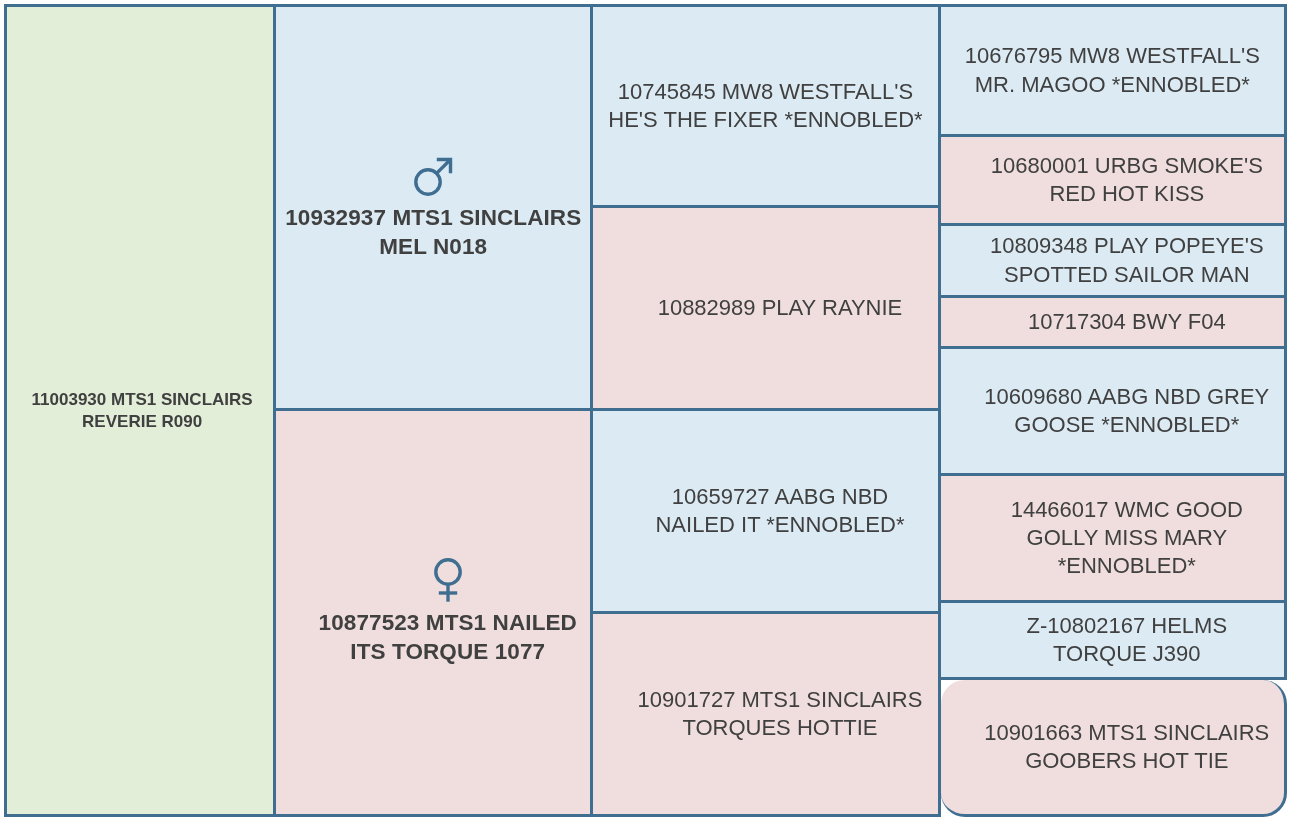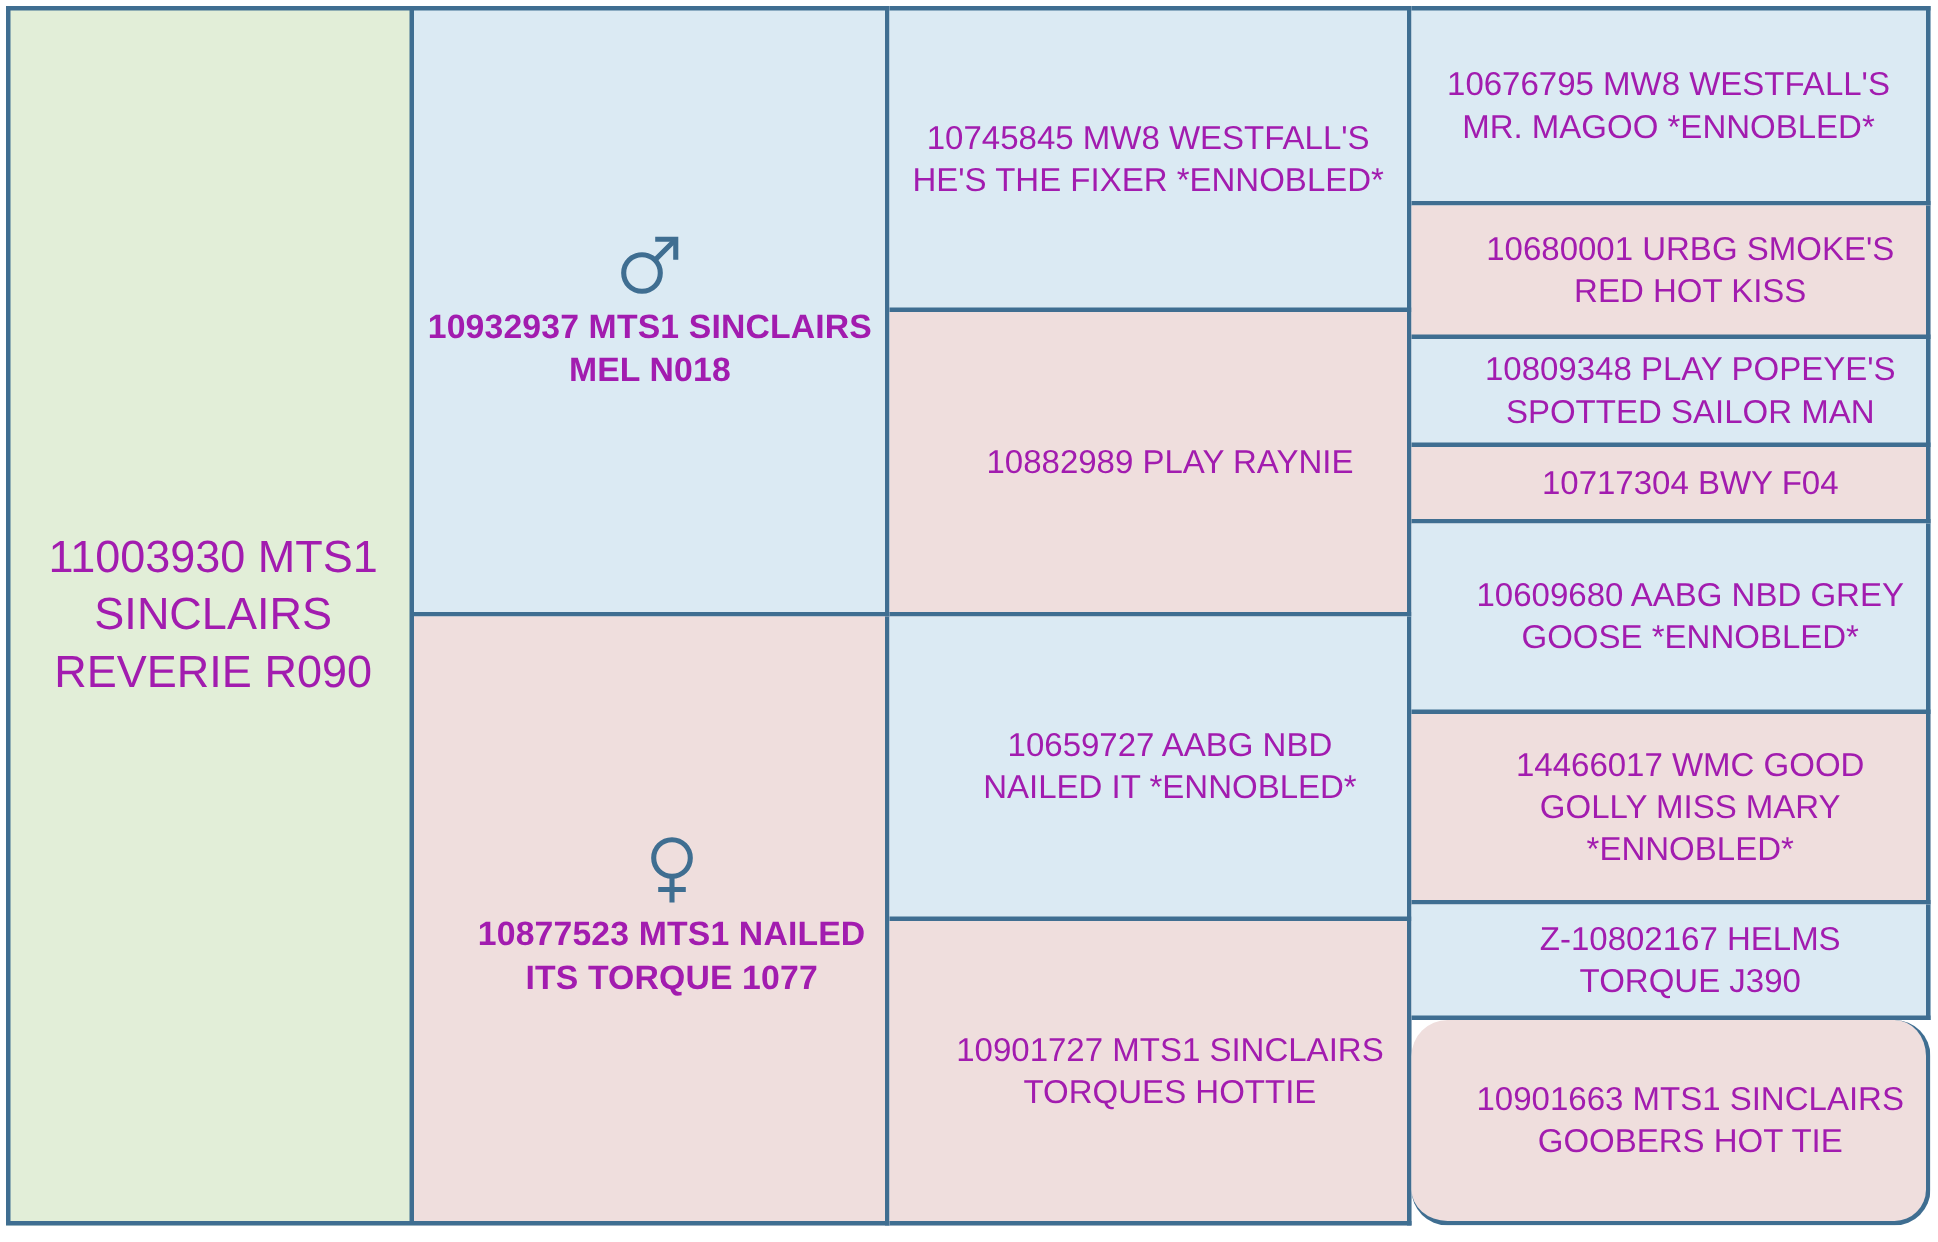--- a/index.html
+++ b/index.html
@@ -38,21 +38,21 @@
   .gen-4 { width: 355px; }
 
   .cell {
     box-sizing: border-box;
     border: 3px solid #3f6e91;
     display: flex;
     flex-direction: column;
     align-items: center;
     justify-content: center;
     text-align: center;
-    color: #a21caf;
+    color: #404040;
     overflow: hidden;
     position: relative;
   }
   
   .gen-2 .cell, .gen-3 .cell, .gen-4 .cell { border-left-width: 0; }
   .gen .cell + .cell { border-top-width: 0; padding-left: 29px; }
 
   .cell .label {
     display: block;
     line-height: 1.28;
@@ -60,22 +60,22 @@
     white-space: normal;
     word-break: break-word;
   }
 
   
   .self {
     flex: 1 1 auto;
     background: #e2eed8;
   }
   .self .label {
-    font-size: 30px;
-    font-weight: 400;
+    font-size: 17px;
+    font-weight: 700;
     padding-left: 12px;
   }
 
   
   .parent {
     flex: 1 1 50%;
     gap: 2px;
   }
   .parent .label {
     font-size: 22.5px;

